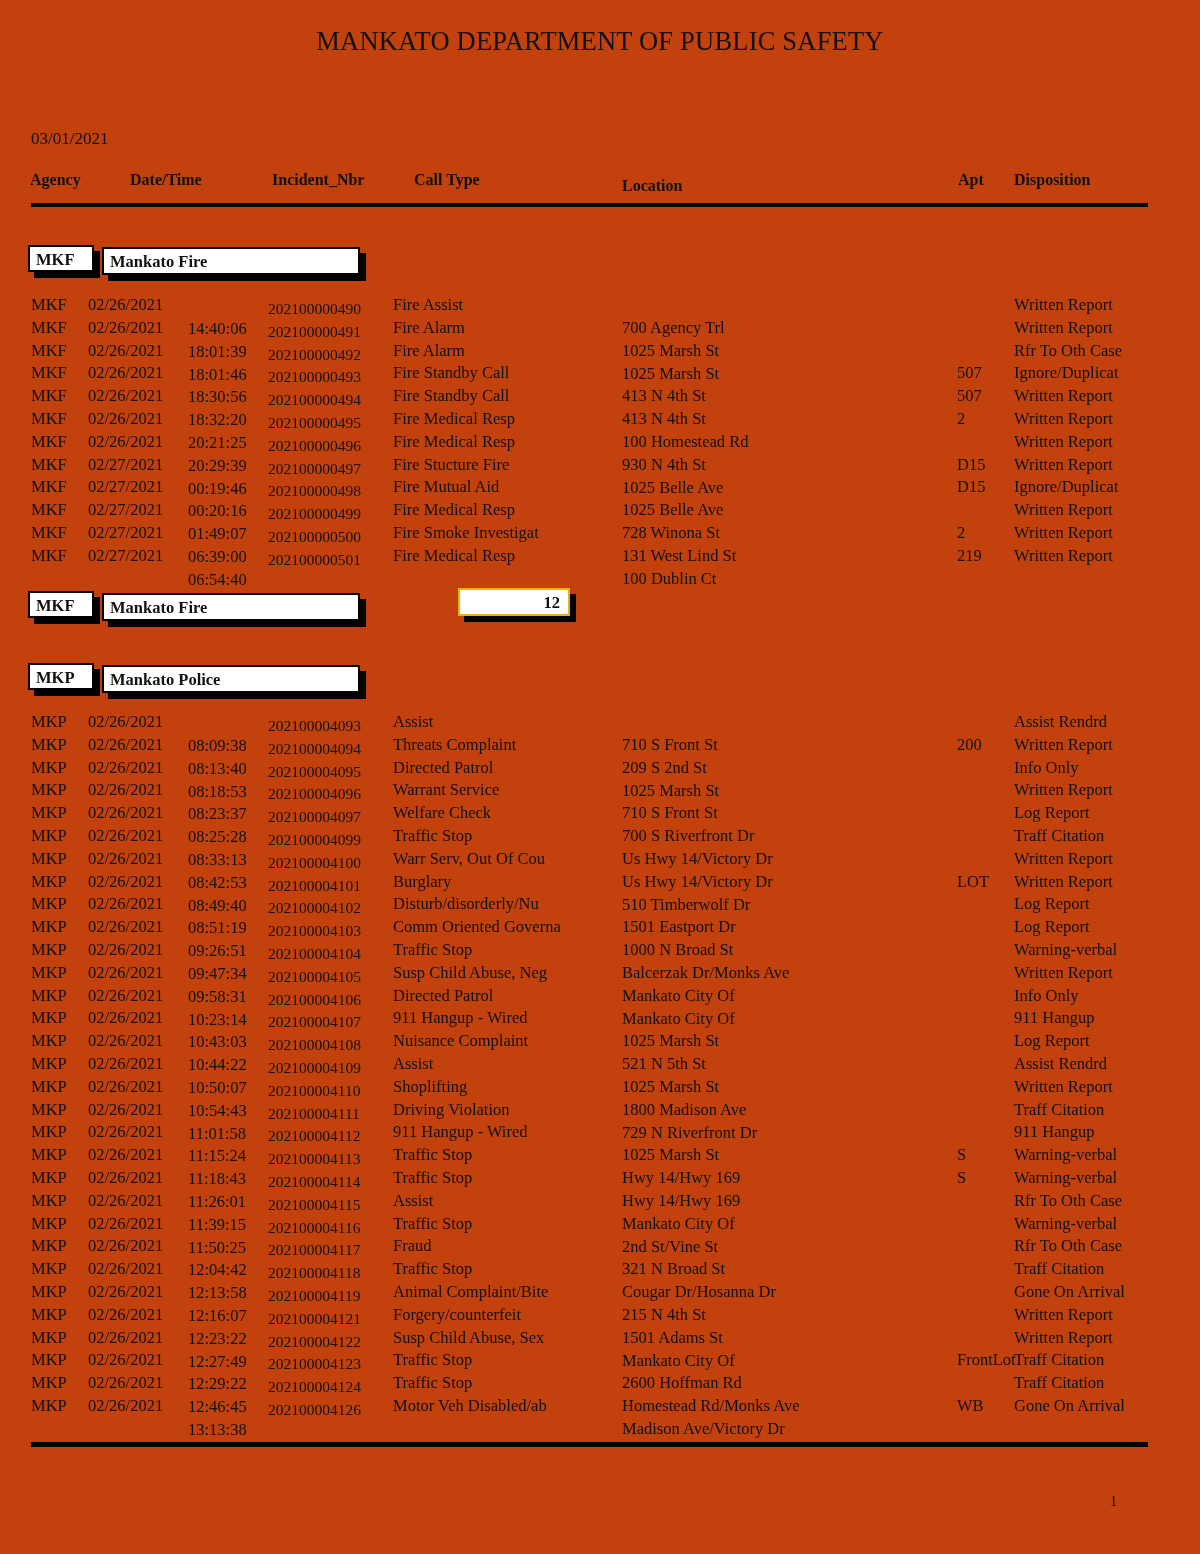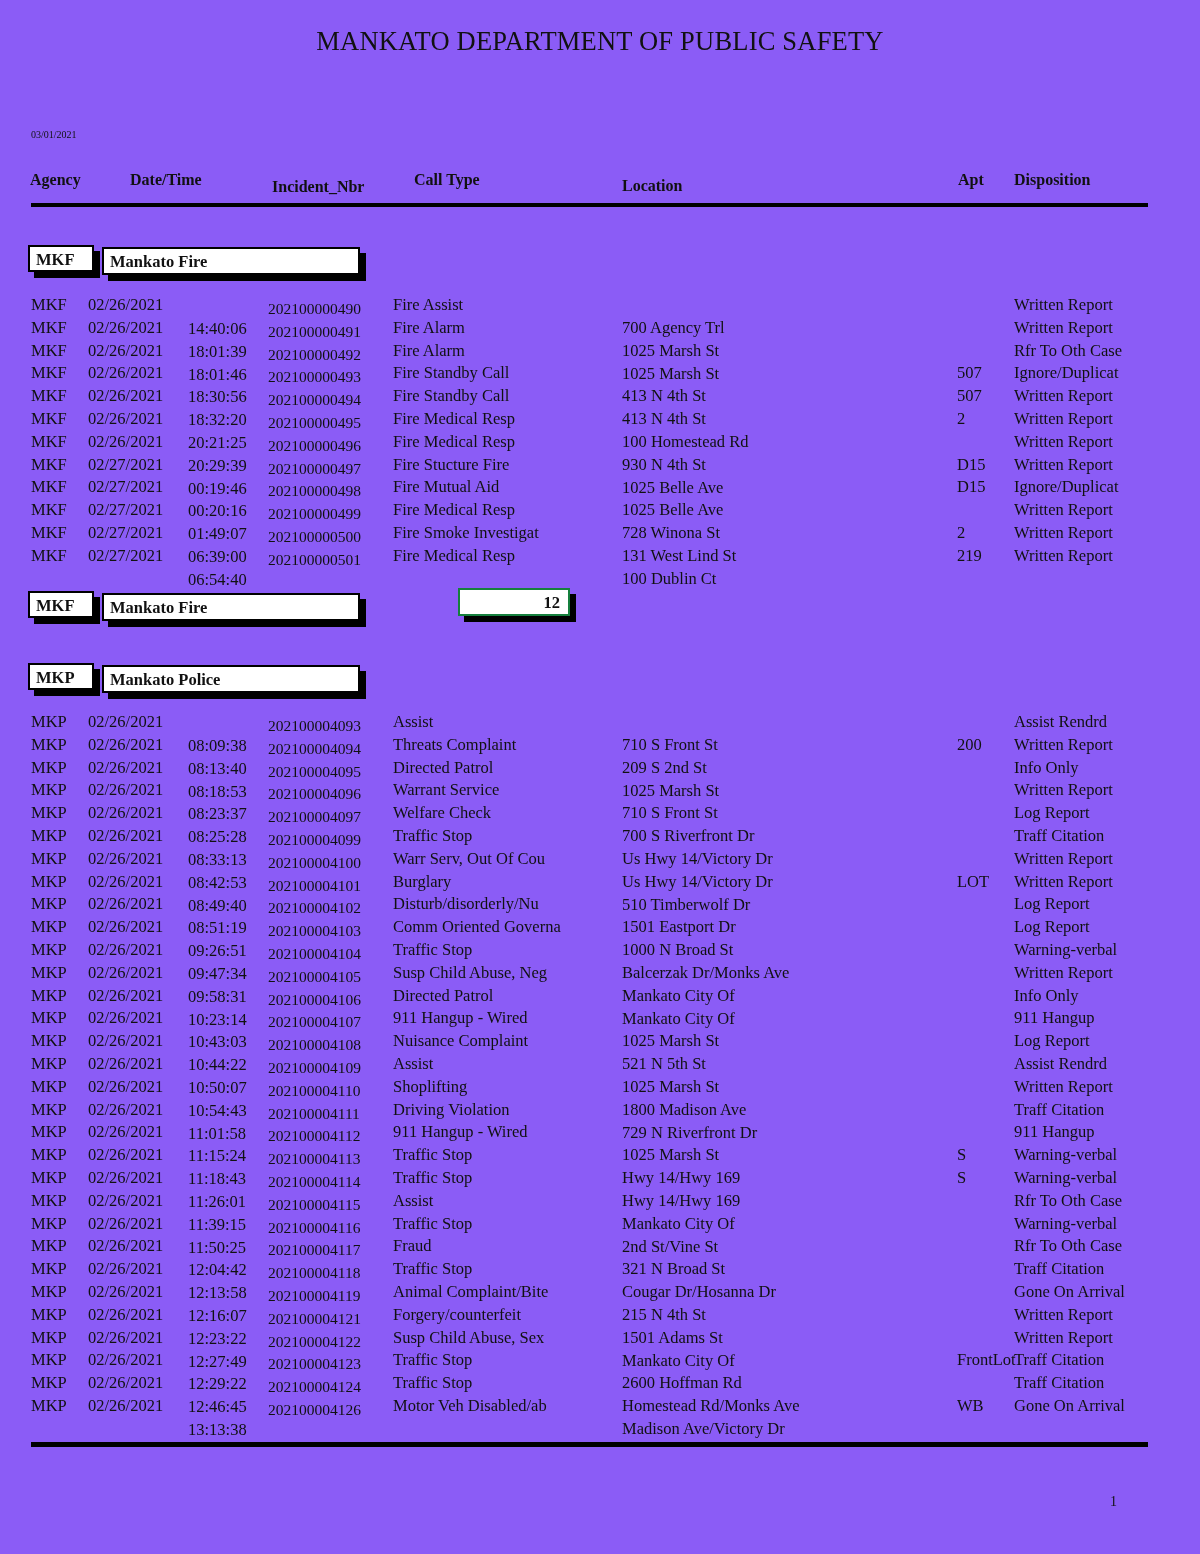--- a/index.html
+++ b/index.html
@@ -9,21 +9,21 @@
     background: #ffffff;
   }
   body {
     font-family: "Liberation Serif", "DejaVu Serif", serif;
     color: #111111;
   }
   .page {
     position: relative;
     width: 1200px;
     height: 1554px;
-    background: #8b5cf6;
+    background: #c2410c;
     overflow: hidden;
   }
 
   
   .title-main {
     position: absolute;
     left: 0; top: 26px;
     width: 1200px;
     text-align: center;
     font-size: 26.5px;
@@ -35,33 +35,33 @@
     width: 1200px;
     text-align: center;
     font-size: 25px;
     white-space: pre;
   }
 
   
   .run-date {
     position: absolute;
     left: 31px; top: 129px;
-    font-size: 10px;
+    font-size: 17px;
   }
 
   
   .col-head {
     position: absolute;
     font-weight: bold;
     font-size: 16px;
     white-space: nowrap;
   }
   .ch-agency      { left: 30px;  top: 171px; }
   .ch-datetime    { left: 130px; top: 171px; }
-  .ch-incident    { left: 272px; top: 178px; text-align: center; }
+  .ch-incident    { left: 272px; top: 171px; text-align: center; }
   .ch-calltype    { left: 414px; top: 171px; }
   .ch-location    { left: 622px; top: 177px; }
   .ch-apt         { left: 958px; top: 171px; }
   .ch-disposition { left: 1014px;top: 171px; }
 
   .rule {
     position: absolute;
     background: #000000;
   }
   .rule-top    { left: 31px;  top: 203px;  width: 1117px; height: 4px; }
@@ -79,21 +79,21 @@
     line-height: 1;
     padding: 5px 0 0 6px;
     white-space: nowrap;
   }
   .grp-code { width: 66px;  height: 27px; }
   .grp-name { width: 258px; height: 28px; }
   .grp-count {
     position: absolute;
     box-sizing: border-box;
     background: #ffffff;
-    border: 2px solid #15803d;
+    border: 2px solid #eab308;
     box-shadow: 6px 6px 0 #000000;
     font-weight: bold;
     font-size: 16.5px;
     line-height: 1;
     width: 112px; height: 28px;
     text-align: right;
     padding: 5px 8px 0 16px;
   }
 
   

